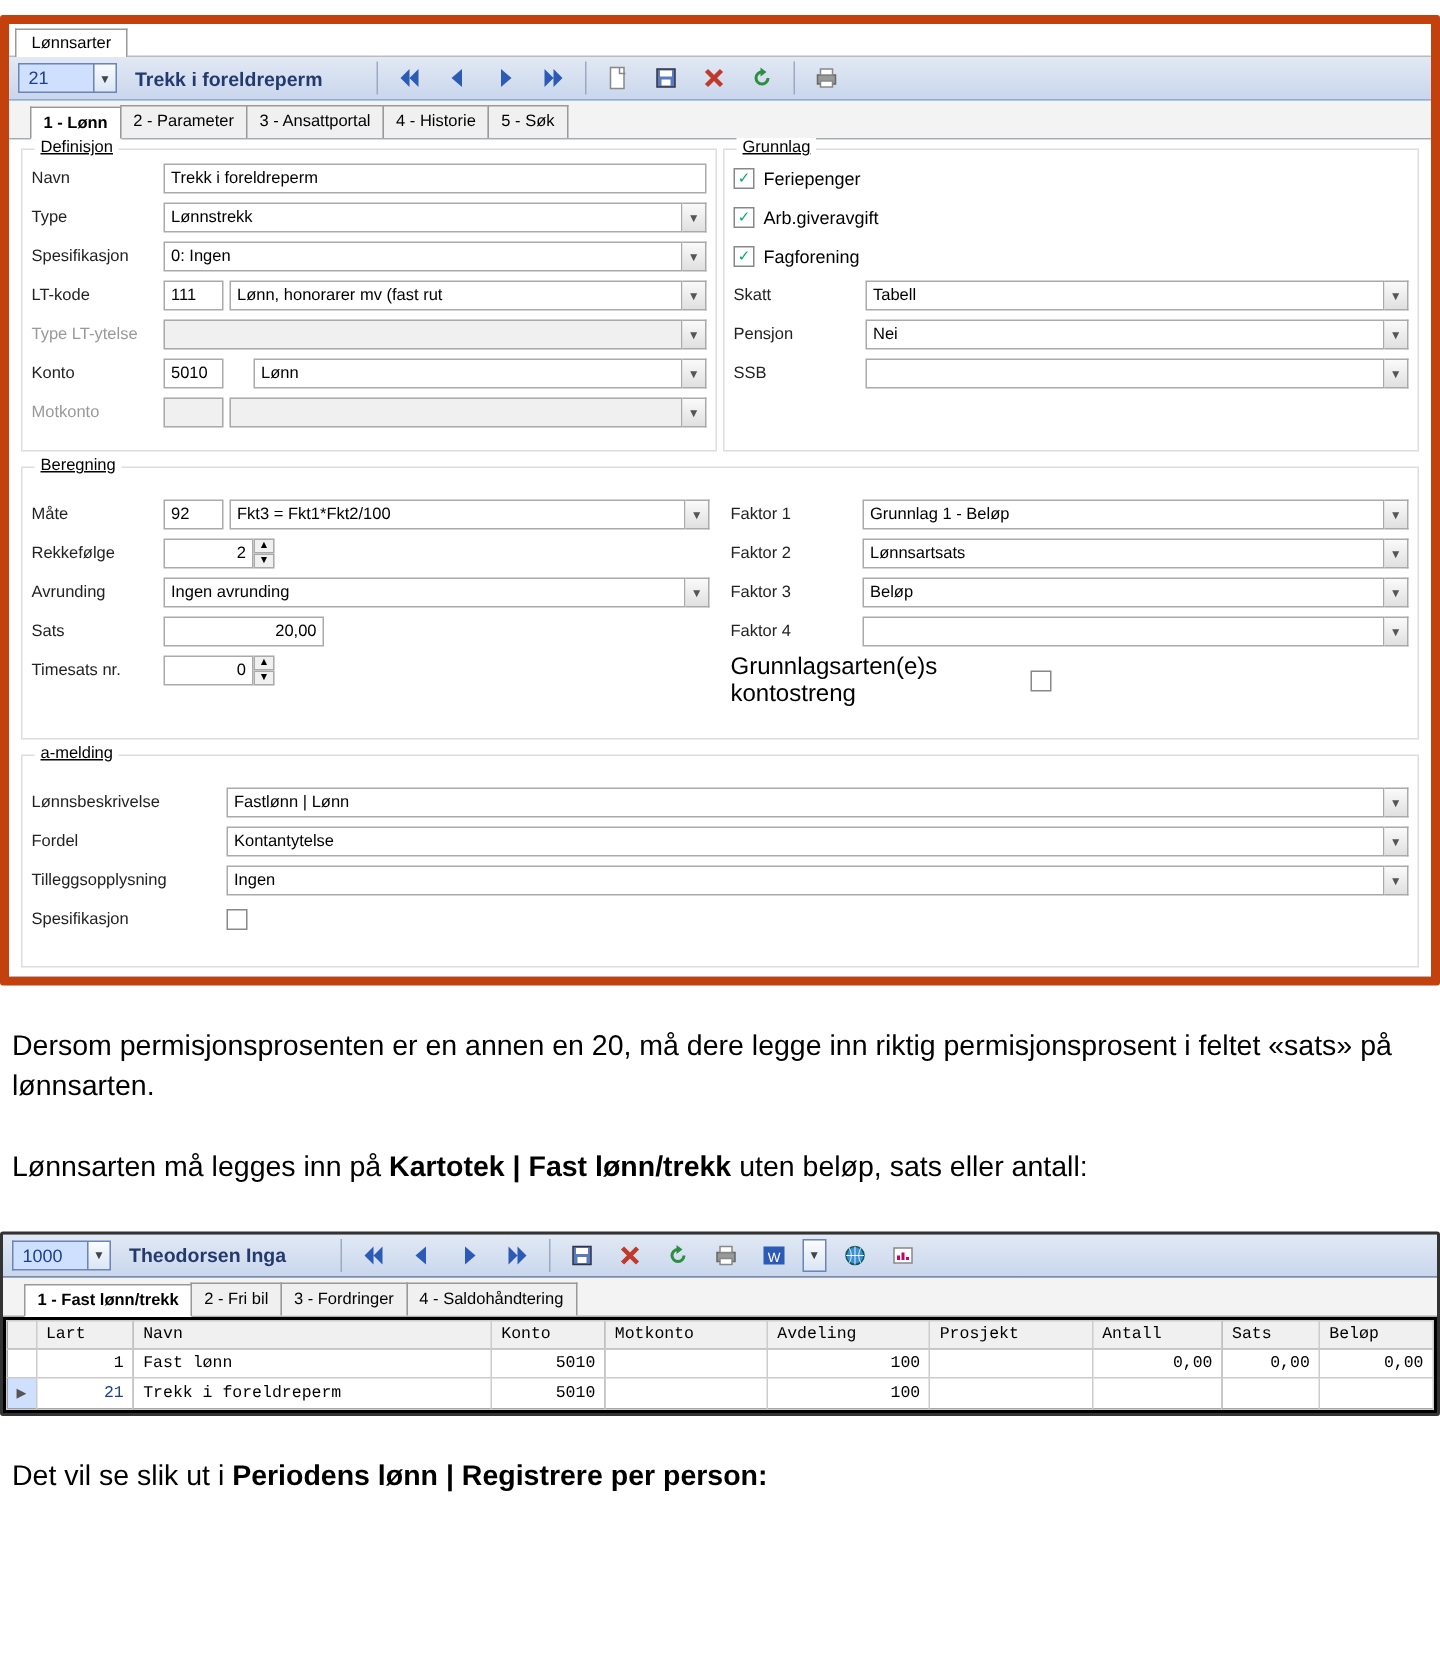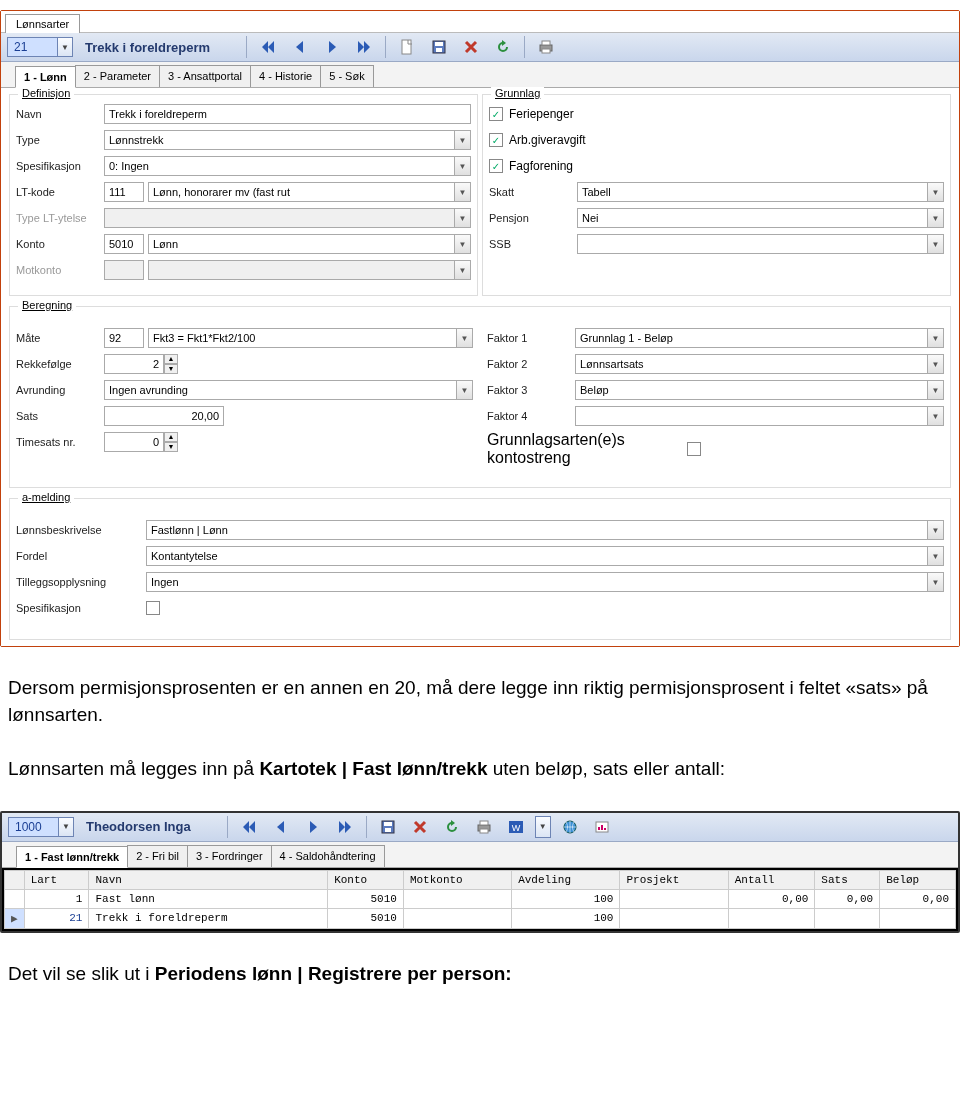--- a/index.html
+++ b/index.html
@@ -1,18 +1,18 @@
 <!DOCTYPE html>
 <html><head>
 <meta charset="utf-8">
 <style>
   * { box-sizing: border-box; }
   body { margin: 0; background: #fff; font-family: Arial, sans-serif; font-size: 12px; color: #000; }
   .page { width: 960px; margin: 0 auto; }
-  .screenshot { border: 1px solid #c2410c; border-radius: 2px; background: #0ea5e9; margin: 10px 0; }
+  .screenshot { border: 6px solid #c2410c; border-radius: 2px; background: #0ea5e9; margin: 10px 0; }
   .window-tab-bar { background: #fff; border-bottom: 1px solid #bbb; padding: 2px 0 0 4px; display: flex; }
   .window-tab { border: 1px solid #999; border-bottom: none; background: #f3f3f3; padding: 3px 10px; font-size: 11px; }
   .window-tab.active { background: #fff; position: relative; top: 1px; }
   
   .toolbar { background: linear-gradient(#e2e9f4,#c9d6ec); border-bottom: 1px solid #9aa9c5; display: flex; align-items: center; padding: 3px 6px; gap: 6px; }
   .tb-combo { display: flex; align-items: center; gap: 0; }
   .tb-input { background: #fff; border: 1px solid #6d84b4; border-right: none; color: #1b3f94; padding: 2px 6px; font-size: 12px; height: 20px; min-width: 50px; }
   .tb-input.selected { background: #cfe0ff; }
   .tb-drop { width: 16px; height: 20px; background: linear-gradient(#fafcff,#dbe5f4); border: 1px solid #6d84b4; display: flex; align-items: center; justify-content: center; font-size: 8px; color: #444; cursor: pointer; }
   .tb-title { color: #243a6e; font-weight: bold; padding: 0 28px 0 6px; font-size: 13px; }
@@ -162,21 +162,21 @@
             <div class="dd">▼</div>
           </div>
           <div class="row">
             <span class="lbl muted">Type LT-ytelse</span>
             <input class="inp" disabled="" style="background: rgb(240, 240, 240);">
             <div class="dd">▼</div>
           </div>
           <div class="row">
             <span class="lbl">Konto</span>
             <input class="inp sm" value="5010" style="">
-            <input class="inp" style="margin-left: 4px;" value="Lønn">
+            <input class="inp" style="margin-left: 20px;" value="Lønn">
             <div class="dd">▼</div>
           </div>
           <div class="row">
             <span class="lbl muted">Motkonto</span>
             <input class="inp sm" disabled="" style="background: rgb(240, 240, 240);">
             <input class="inp" disabled="" style="margin-left: 4px; background: rgb(240, 240, 240);">
             <div class="dd">▼</div>
           </div>
         </div>
 
@@ -230,21 +230,21 @@
                   <button>▼</button>
                 </div>
             </div>
             <div class="row">
               <span class="lbl">Avrunding</span>
               <input class="inp" value="Ingen avrunding" style="">
               <div class="dd">▼</div>
             </div>
             <div class="row">
               <span class="lbl">Sats</span>
-              <input class="inp num" style="flex: 0 0 auto; width: 120px;" value="20,00">
+              <input class="inp num" style="flex: 0 0 auto; width: 107px;" value="20,00">
             </div>
             <div class="row">
               <span class="lbl">Timesats nr.</span>
               <input class="inp num" style="flex: 0 0 auto; width: 60px;" value="0">
               <div class="spin">
                   <button>▲</button>
                   <button>▼</button>
                 </div>
             </div>
           </div>

